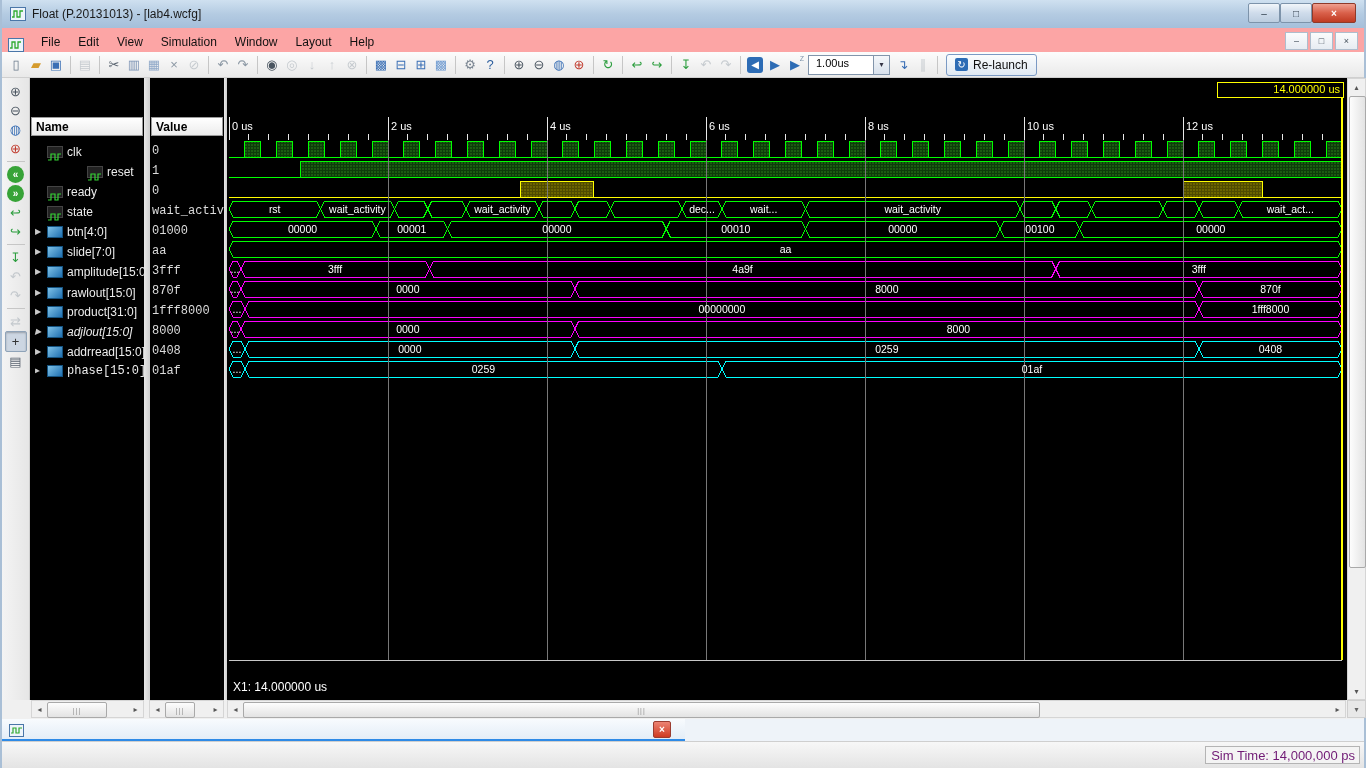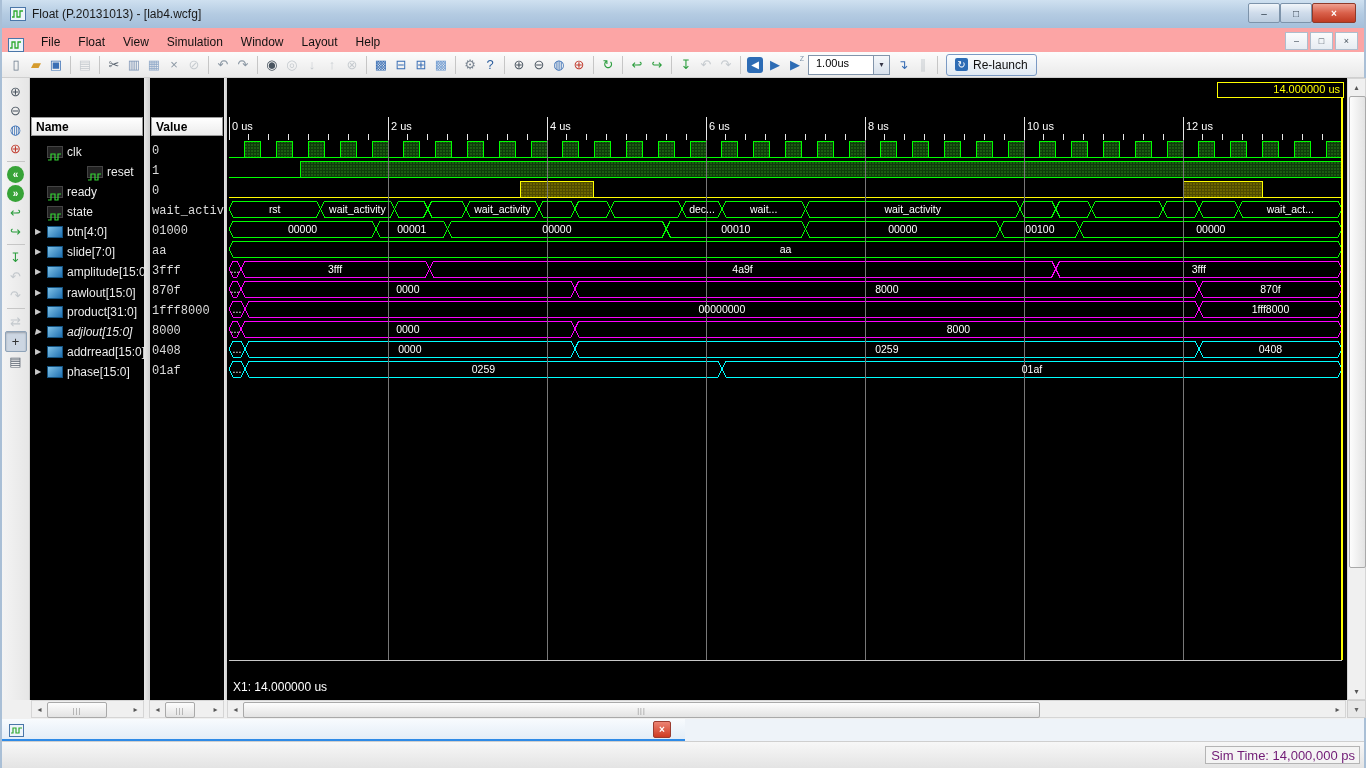--- a/index.html
+++ b/index.html
@@ -127,21 +127,21 @@
 
   <div class="menu-bar">
     <span class="app-icon">
       <svg width="16" height="14">
           <rect x="0.5" y="0.5" width="15" height="13" fill="#eef4fb" stroke="#4a76a8"></rect>
           <path d="M2 10 h2 v-6 h3 v6 h3 v-6 h3" fill="none" stroke="#2faa2f" stroke-width="1.3"></path>
         </svg>
     </span>
     <div id="menu-items" style="display:flex;">
         <div class="menu-item">File</div>
-        <div class="menu-item">Float</div>
+        <div class="menu-item">Edit</div>
         <div class="menu-item">View</div>
         <div class="menu-item">Simulation</div>
         <div class="menu-item">Window</div>
         <div class="menu-item">Layout</div>
         <div class="menu-item">Help</div>
       </div>
     <div class="mdi-btns">
       <div class="mdi-btn">–</div>
       <div class="mdi-btn">□</div>
       <div class="mdi-btn">×</div>
@@ -243,21 +243,21 @@
         <div class="sig-row" style="top: 123px;"><span class="pad"></span><span class="sig-icon scalar"><svg width="14" height="10" viewBox="0 0 14 10">
               <polyline points="0,8 3,8 3,2 7,2 7,8 10,8 10,2 13,2" fill="none" stroke="#35d435" stroke-width="1.2"></polyline>
             </svg></span><span class="sig-name">state</span></div>
         <div class="sig-row" style="top: 143px;"><span class="expander">▶</span><span class="sig-icon bus"></span><span class="sig-name">btn[4:0]</span></div>
         <div class="sig-row" style="top: 163px;"><span class="expander">▶</span><span class="sig-icon bus"></span><span class="sig-name">slide[7:0]</span></div>
         <div class="sig-row" style="top: 183px;"><span class="expander">▶</span><span class="sig-icon bus"></span><span class="sig-name">amplitude[15:0]</span></div>
         <div class="sig-row" style="top: 204px;"><span class="expander">▶</span><span class="sig-icon bus"></span><span class="sig-name">rawlout[15:0]</span></div>
         <div class="sig-row" style="top: 223px;"><span class="expander">▶</span><span class="sig-icon bus"></span><span class="sig-name">product[31:0]</span></div>
         <div class="sig-row" style="top: 243px; font-style: italic;"><span class="expander">▶</span><span class="sig-icon bus"></span><span class="sig-name">adjlout[15:0]</span></div>
         <div class="sig-row" style="top: 263px;"><span class="expander">▶</span><span class="sig-icon bus"></span><span class="sig-name">addrread[15:0]</span></div>
-        <div class="sig-row" style="top: 283px;"><span class="expander">▶</span><span class="sig-icon bus"></span><span class="sig-name">phase[15:0]</span></div>
+        <div class="sig-row" style="top: 283px; font-family: Liberation Mono, monospace;"><span class="expander">▶</span><span class="sig-icon bus"></span><span class="sig-name">phase[15:0]</span></div>
       </div>
   </div>
   <div class="splitter" style="left:142px;"></div>
 
   <div class="value-panel">
     <div class="col-header">Value</div>
     <div id="value-rows">
         <div class="val-row" style="top: 63px;">0</div>
         <div class="val-row" style="top: 83px;">1</div>
         <div class="val-row" style="top: 103px;">0</div>

